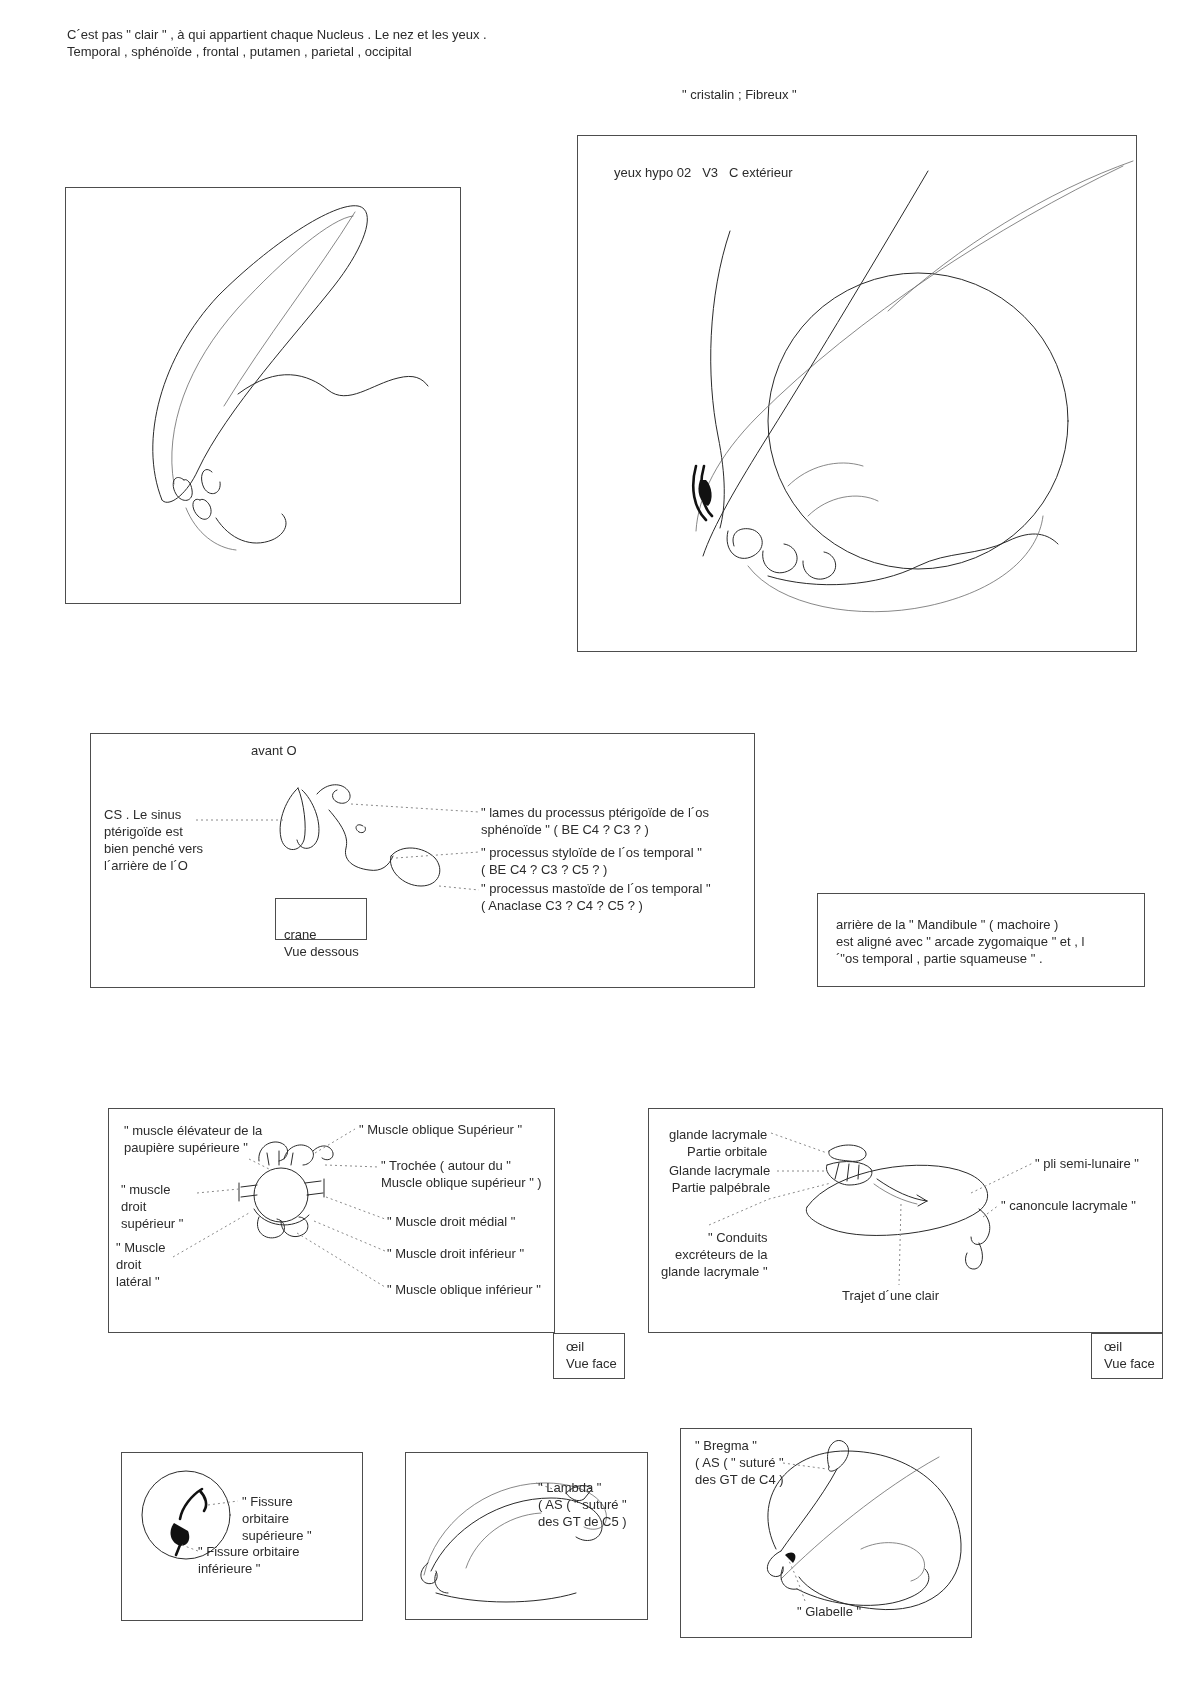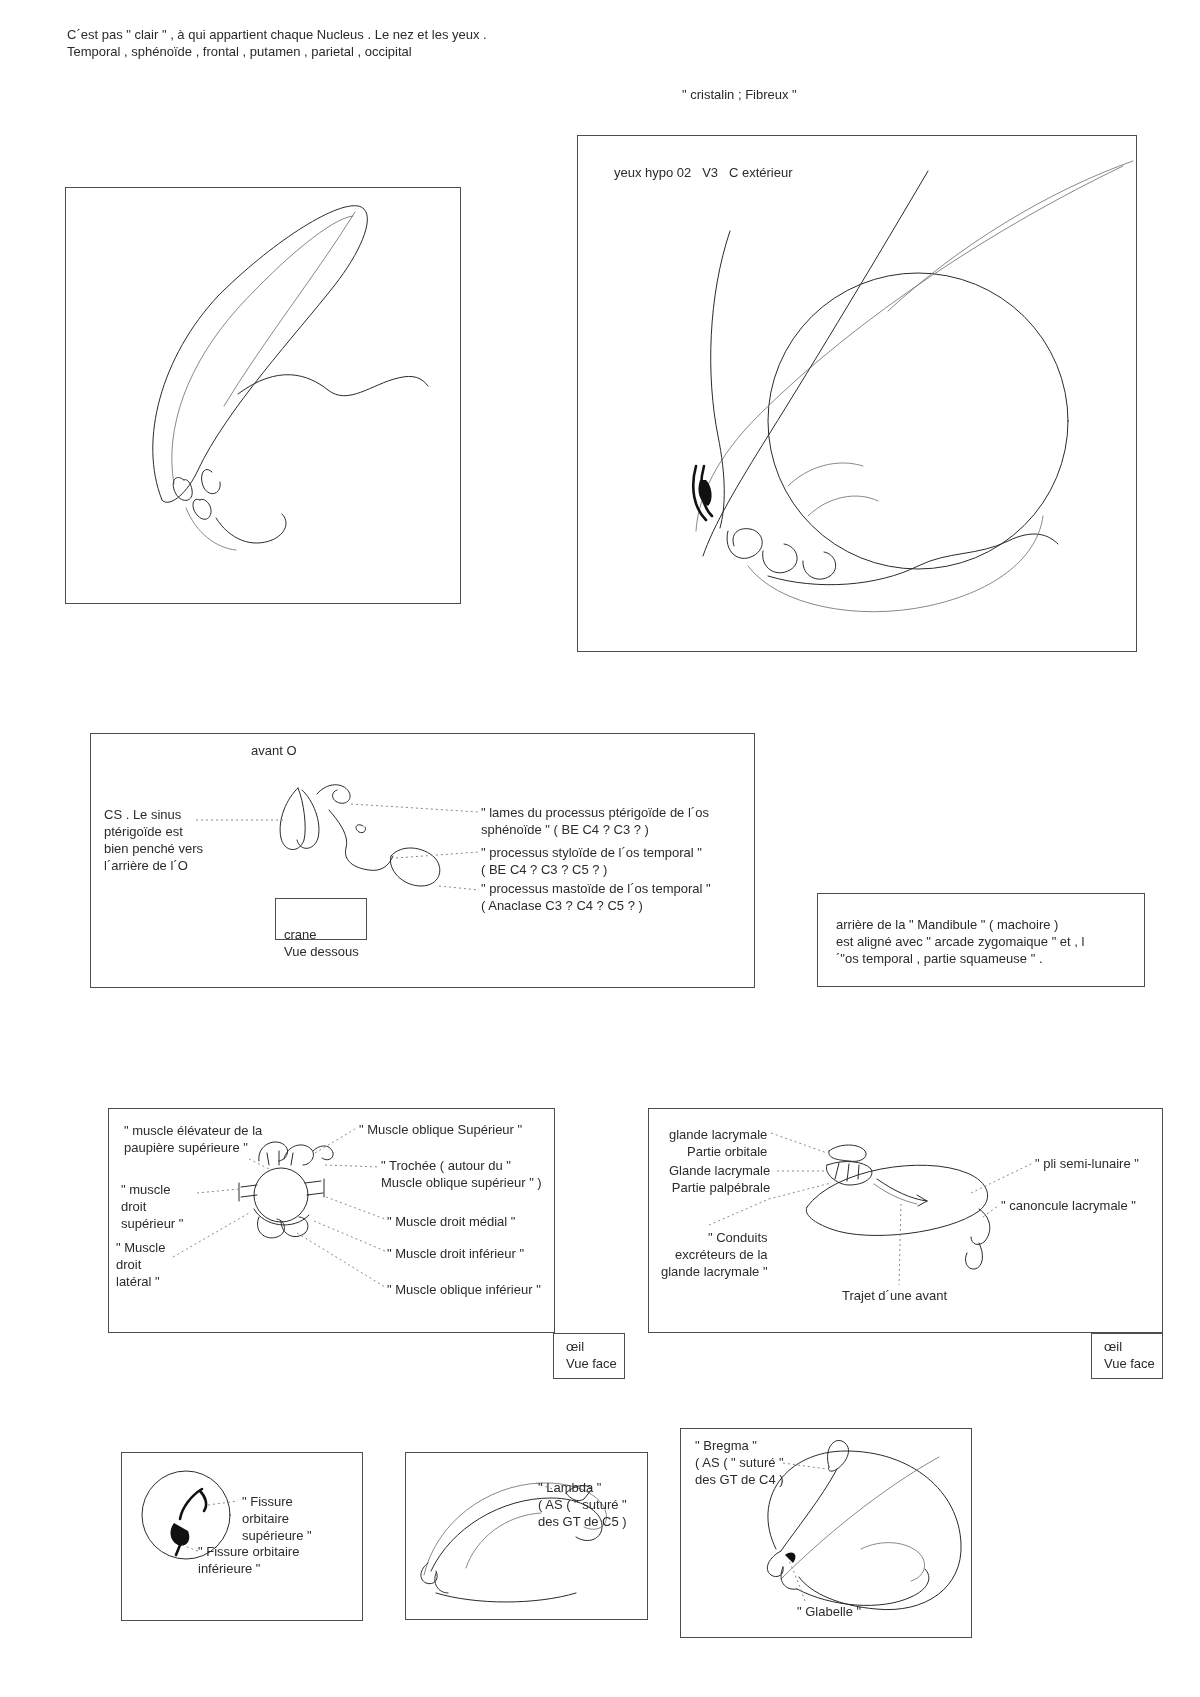--- a/index.html
+++ b/index.html
@@ -158,21 +158,21 @@
     </svg>
     <div class="t" style="left:20px;top:17px;">glande lacrymale
 Partie orbitale</div>
     <div class="t" style="left:20px;top:53px;">Glande lacrymale
 Partie palpébrale</div>
     <div class="t" style="left:386px;top:46px;">" pli semi-lunaire "</div>
     <div class="t" style="left:352px;top:88px;">" canoncule lacrymale "</div>
     <div class="t" style="left:12px;top:120px;">" Conduits
 excréteurs de la
 glande lacrymale "</div>
-    <div class="t" style="left:193px;top:178px;">Trajet d´une avant</div>
+    <div class="t" style="left:193px;top:178px;">Trajet d´une clair</div>
   </div>
   <div class="minibox" style="left:1091px;top:1333px;width:72px;height:46px;">
     <div class="t" style="left:12px;top:4px;">œil
 Vue face</div>
   </div>
 
   <div class="panel" style="left:121px;top:1452px;width:242px;height:169px;">
     <svg width="240" height="167" viewBox="0 0 240 167">
       <circle class="sk" cx="64" cy="62" r="44"></circle>
       <path class="sk-heavy" d="M80,36 C70,42 60,54 58,66"></path>

